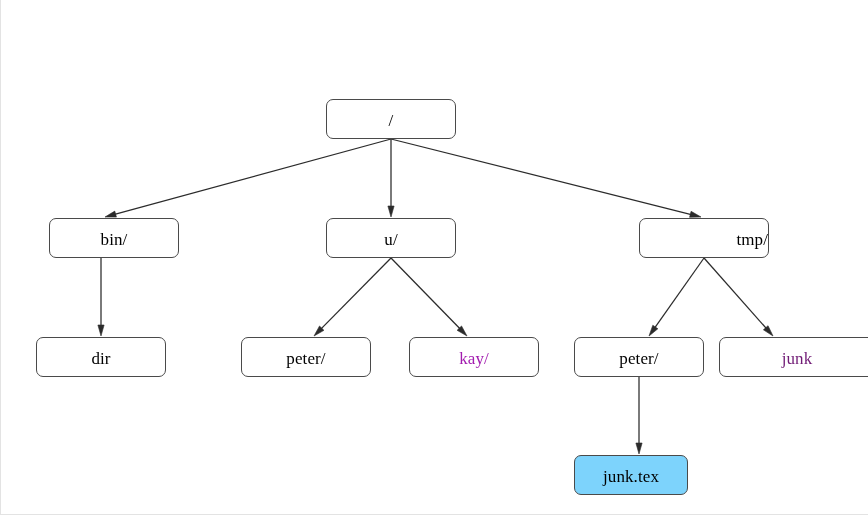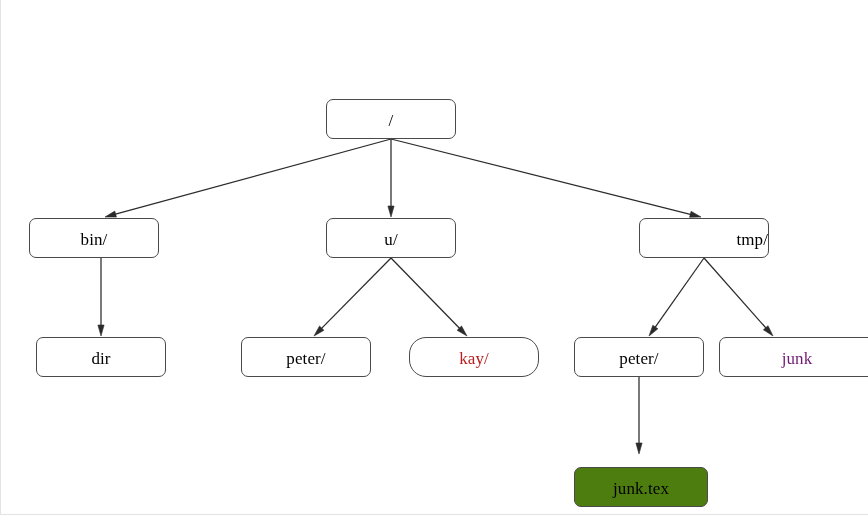--- a/index.html
+++ b/index.html
@@ -98,42 +98,42 @@
       <g>
         <line x1="638" y1="377" x2="638" y2="445" stroke="#2b2b2b" stroke-width="1.25" stroke-linecap="butt"></line>
         <polygon points="638,454 634.9,443 641.1,443" fill="#2b2b2b" stroke="#2b2b2b" stroke-width="0.6" stroke-linejoin="miter"></polygon>
       </g>
     </svg>
 
   <div id="node-layer">
       <div class="node" style="left: 325px; top: 99px; width: 130px; height: 40px; background: rgb(255, 255, 255); border-color: rgb(74, 74, 74); color: rgb(0, 0, 0);">
         <span class="node-label">/</span>
       </div>
-      <div class="node" style="left: 28px; top: 218px; width: 130px; height: 40px; background: rgb(255, 255, 255); border-color: rgb(74, 74, 74); color: rgb(0, 0, 0);">
+      <div class="node" style="left: 48px; top: 218px; width: 130px; height: 40px; background: rgb(255, 255, 255); border-color: rgb(74, 74, 74); color: rgb(0, 0, 0);">
         <span class="node-label">bin/</span>
       </div>
       <div class="node" style="left: 325px; top: 218px; width: 130px; height: 40px; background: rgb(255, 255, 255); border-color: rgb(74, 74, 74); color: rgb(0, 0, 0);">
         <span class="node-label">u/</span>
       </div>
       <div class="node" style="left: 638px; top: 218px; width: 130px; height: 40px; background: rgb(255, 255, 255); border-color: rgb(74, 74, 74); color: rgb(0, 0, 0); justify-content: flex-end;">
         <span class="node-label">tmp/</span>
       </div>
       <div class="node" style="left: 35px; top: 337px; width: 130px; height: 40px; background: rgb(255, 255, 255); border-color: rgb(74, 74, 74); color: rgb(0, 0, 0); justify-content: center;">
         <span class="node-label">dir</span>
       </div>
       <div class="node" style="left: 240px; top: 337px; width: 130px; height: 40px; background: rgb(255, 255, 255); border-color: rgb(74, 74, 74); color: rgb(0, 0, 0);">
         <span class="node-label">peter/</span>
       </div>
-      <div class="node" style="left: 408px; top: 337px; width: 130px; height: 40px; background: rgb(255, 255, 255); border-color: rgb(74, 74, 74); color: #b91c1c; border-radius: 17px;">
+      <div class="node" style="left: 408px; top: 337px; width: 130px; height: 40px; background: rgb(255, 255, 255); border-color: rgb(74, 74, 74); color: #a21caf;">
         <span class="node-label">kay/</span>
       </div>
       <div class="node" style="left: 573px; top: 337px; width: 130px; height: 40px; background: rgb(255, 255, 255); border-color: rgb(74, 74, 74); color: rgb(0, 0, 0);">
         <span class="node-label">peter/</span>
       </div>
       <div class="node" style="left: 718px; top: 337px; width: 156px; height: 40px; background: rgb(255, 255, 255); border-color: rgb(74, 74, 74); color: #701a75;">
         <span class="node-label">junk</span>
       </div>
-      <div class="node" style="left: 573px; top: 455px; width: 134px; height: 40px; background: #4d7c0f; border-color: rgb(74, 74, 74); color: rgb(0, 0, 0); margin-top: 12px;">
+      <div class="node" style="left: 573px; top: 455px; width: 114px; height: 40px; background: #7dd3fc; border-color: rgb(74, 74, 74); color: rgb(0, 0, 0);">
         <span class="node-label">junk.tex</span>
       </div>
     </div>
 
 </div>
 
 </body></html>

